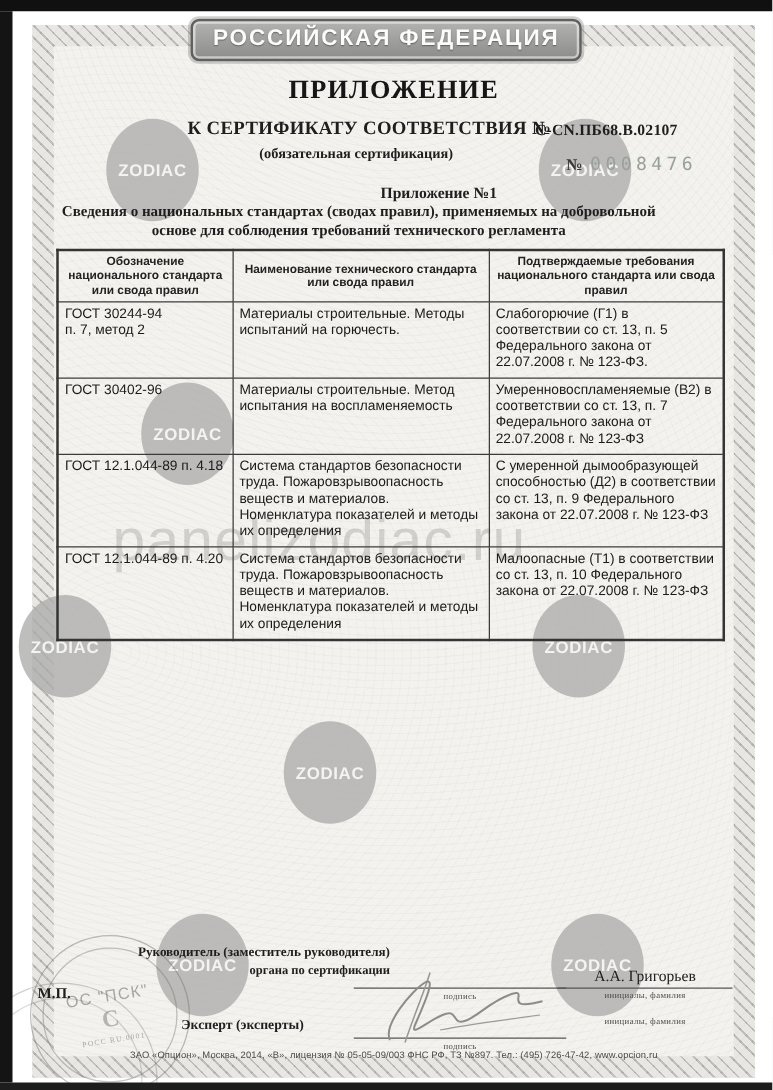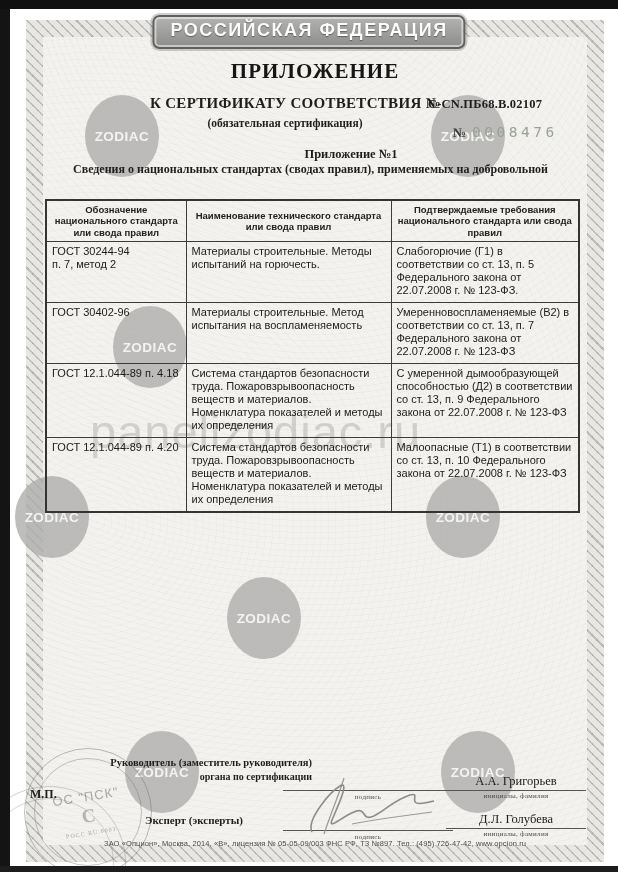--- a/index.html
+++ b/index.html
@@ -64,21 +64,21 @@
   .blank-number .digits{
     font-family:"DejaVu Sans Mono",monospace;font-size:14.5px;letter-spacing:3.5px;
     color:#98a198;
   }
 
   .annex-title{
     position:absolute;left:26px;top:147px;width:578px;text-align:center;
     font-weight:700;font-size:12.5px;padding-left:36px;
   }
   .annex-desc1,.annex-desc2{
-    position:absolute;left:26px;width:522px;text-align:right;
+    position:absolute;left:26px;width:522px;text-align:center;
     font-weight:700;font-size:12px;
   }
   .annex-desc1{top:162px;}
   .annex-desc2{top:176.5px;}
 
   table.standards{
     position:absolute;left:45px;top:199px;width:533px;
     border-collapse:collapse;table-layout:fixed;
     border:2px solid #343434;background:transparent;
   }
@@ -193,20 +193,21 @@
   <div class="doc-title">ПРИЛОЖЕНИЕ</div>
   <div class="cert-subtitle">К СЕРТИФИКАТУ СООТВЕТСТВИЯ  №</div>
   <div class="cert-number">С-CN.ПБ68.В.02107</div>
   <div class="cert-type">(обязательная сертификация)</div>
   <div class="blank-number">
     <span class="sign">№</span><span class="digits">0008476</span>
   </div>
 
   <div class="annex-title">Приложение №1</div>
   <div class="annex-desc1">Сведения о национальных стандартах (сводах правил), применяемых на добровольной</div>
+  <div class="annex-desc2">основе для соблюдения требований технического регламента</div>
 
   <table class="standards">
     <colgroup>
         <col class="w1">
         <col class="w2">
         <col class="w3">
       </colgroup>
     <thead>
       <tr>
         <th>Обозначение национального стандарта или свода правил</th>
@@ -248,21 +249,20 @@
   <div class="sigcaption cap-head">подпись</div>
   <div class="name-cell name-head">
     <div class="nm">А.А. Григорьев</div>
     <div class="cap">инициалы, фамилия</div>
   </div>
 
   <div class="role-expert">Эксперт (эксперты)</div>
   <div class="sigline sigline-expert"></div>
   <div class="sigcaption cap-expert">подпись</div>
   <div class="name-cell name-expert">
-    <div class="nm">Д.Л. Голубева</div>
     <div class="cap">инициалы, фамилия</div>
   </div>
 
   <svg class="signature-svg" width="185" height="62" viewBox="0 0 185 62">
     <path d="M62,2 C58,16 50,34 42,58" stroke="#979795" stroke-width="1.2" fill="none"></path>
     <path d="M30,56 C24,44 48,16 58,10 C68,4 56,30 50,44 C46,54 58,42 72,36 C86,30 78,46 92,40 C104,34 112,24 128,19 C142,15 118,34 152,25" stroke="#8c8c8a" stroke-width="1.6" fill="none"></path>
     <path d="M70,48 C90,44 120,40 150,36" stroke="#9a9a98" stroke-width="1" fill="none"></path>
   </svg>
 
   <div class="print-info">ЗАО «Опцион», Москва, 2014, «В», лицензия № 05-05-09/003 ФНС РФ, ТЗ №897. Тел.: (495) 726-47-42, www.opcion.ru</div>

